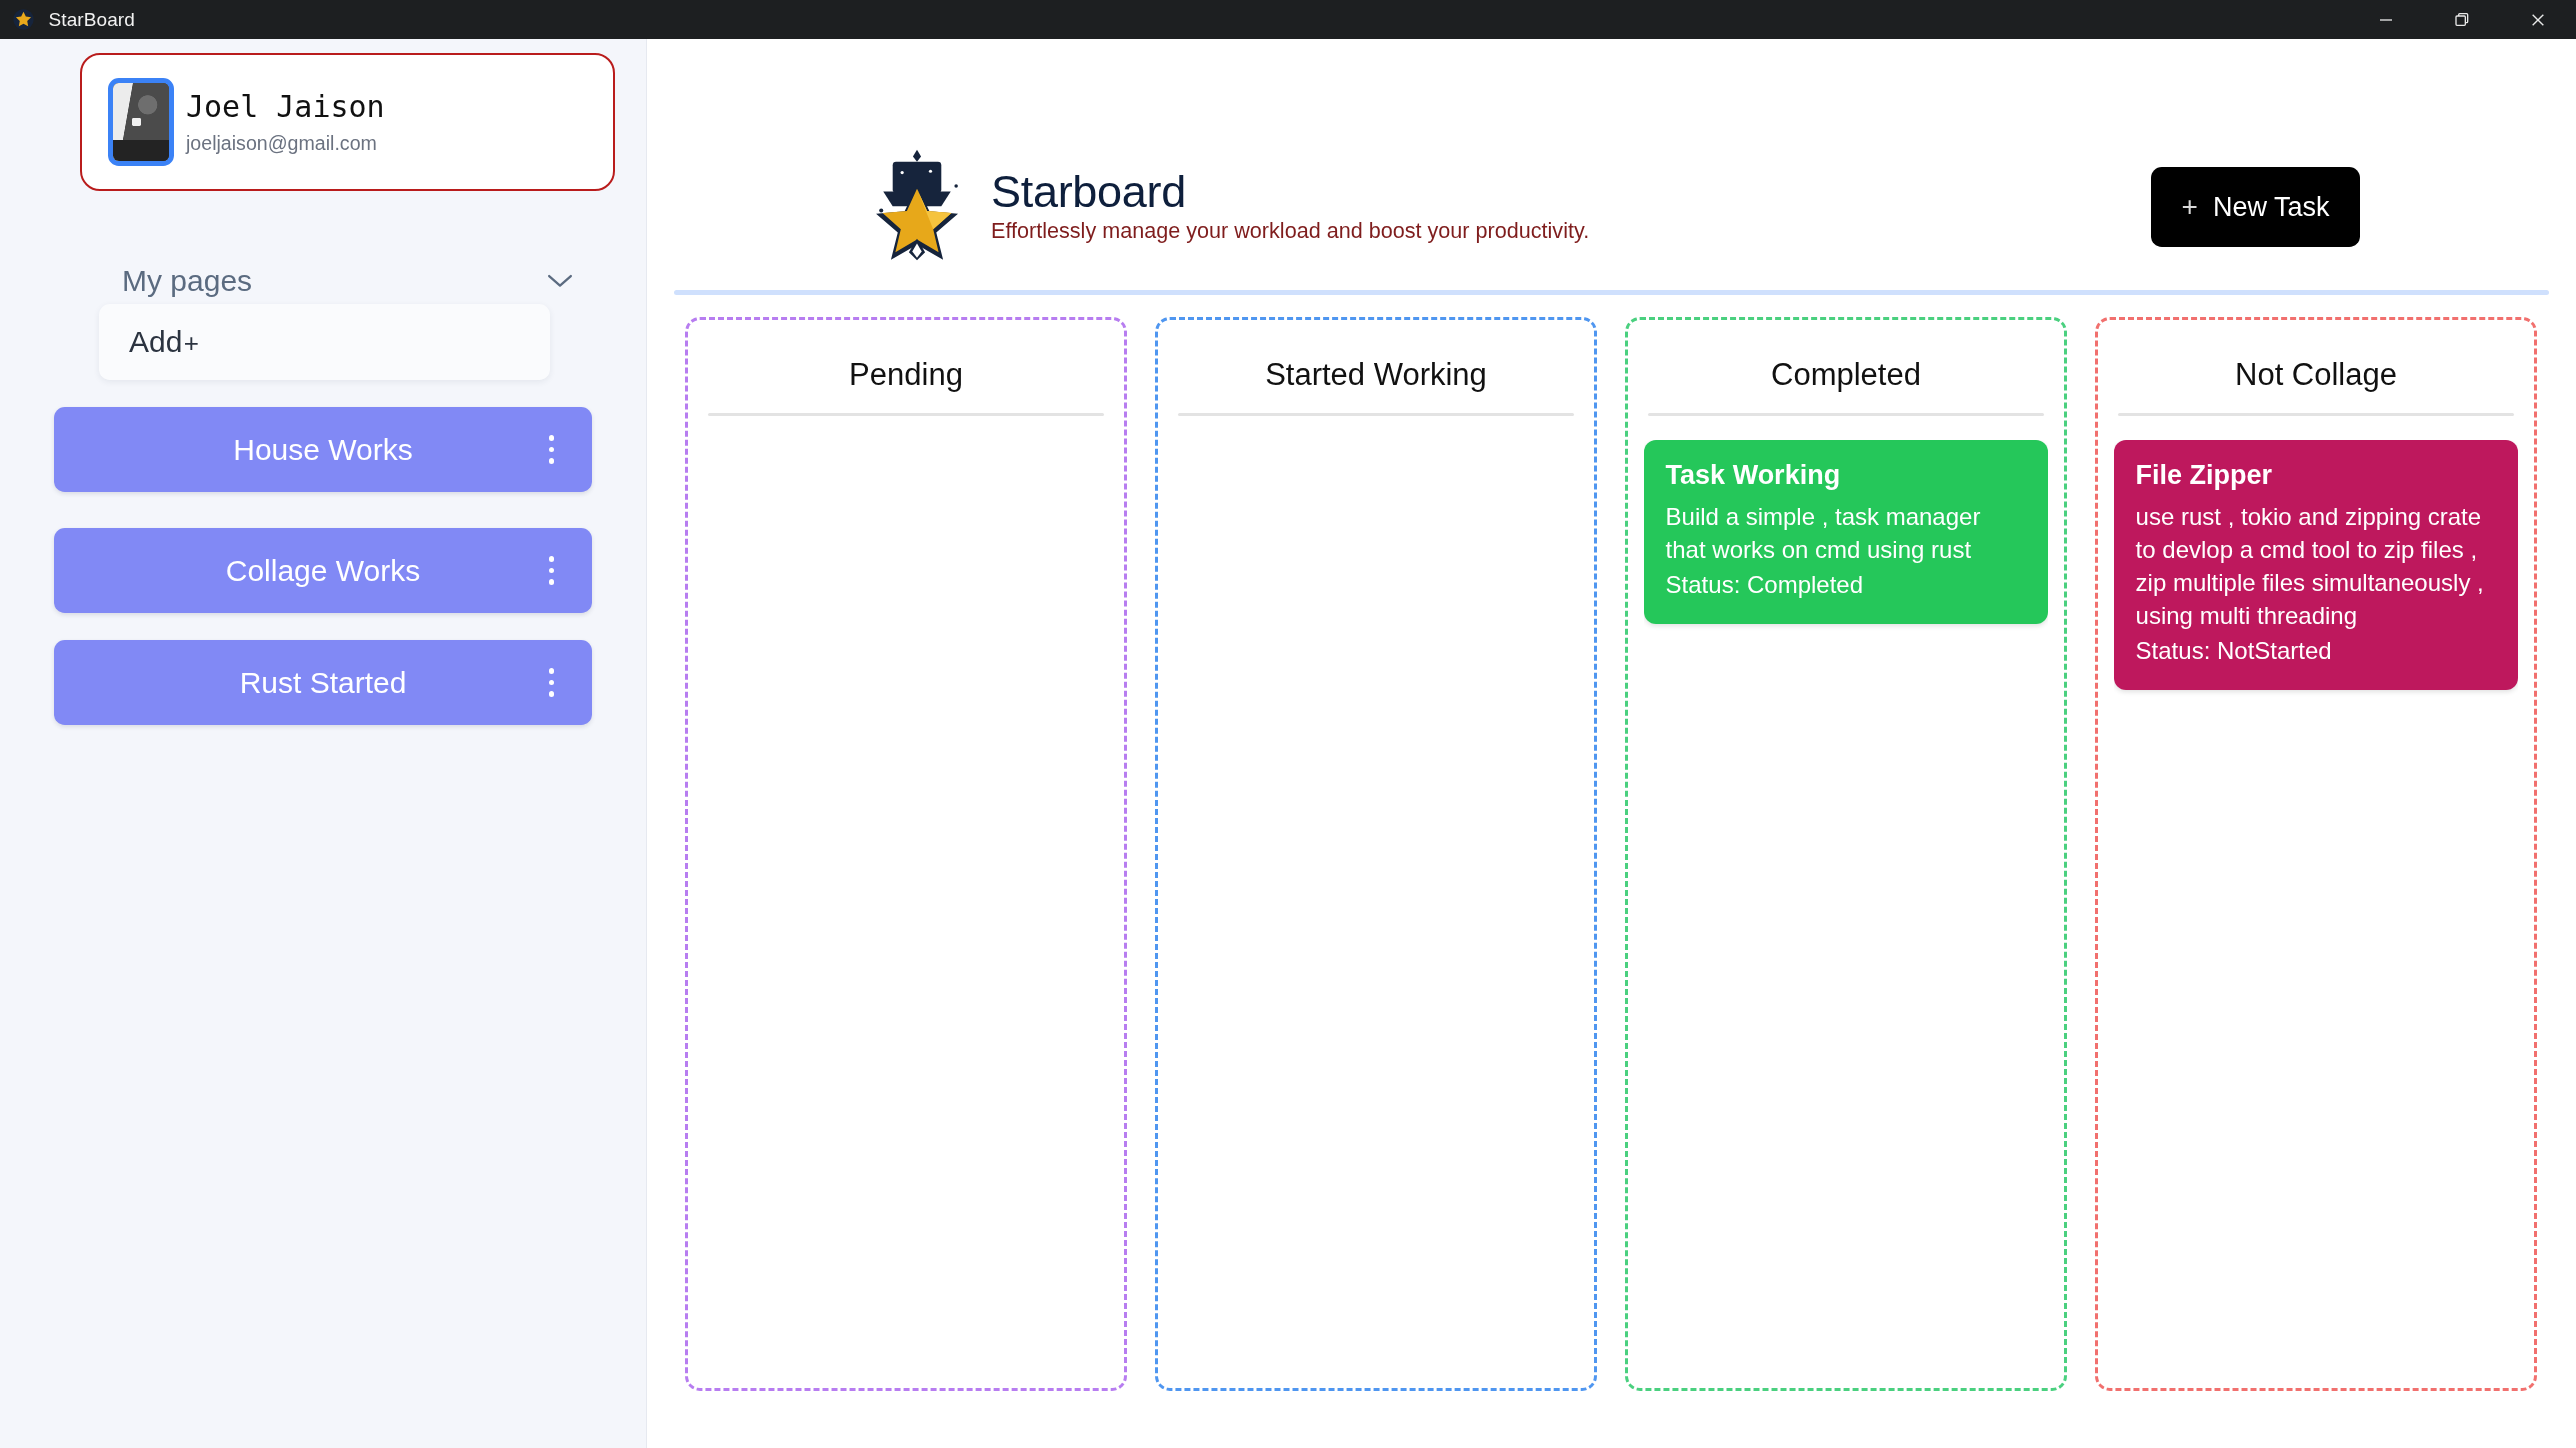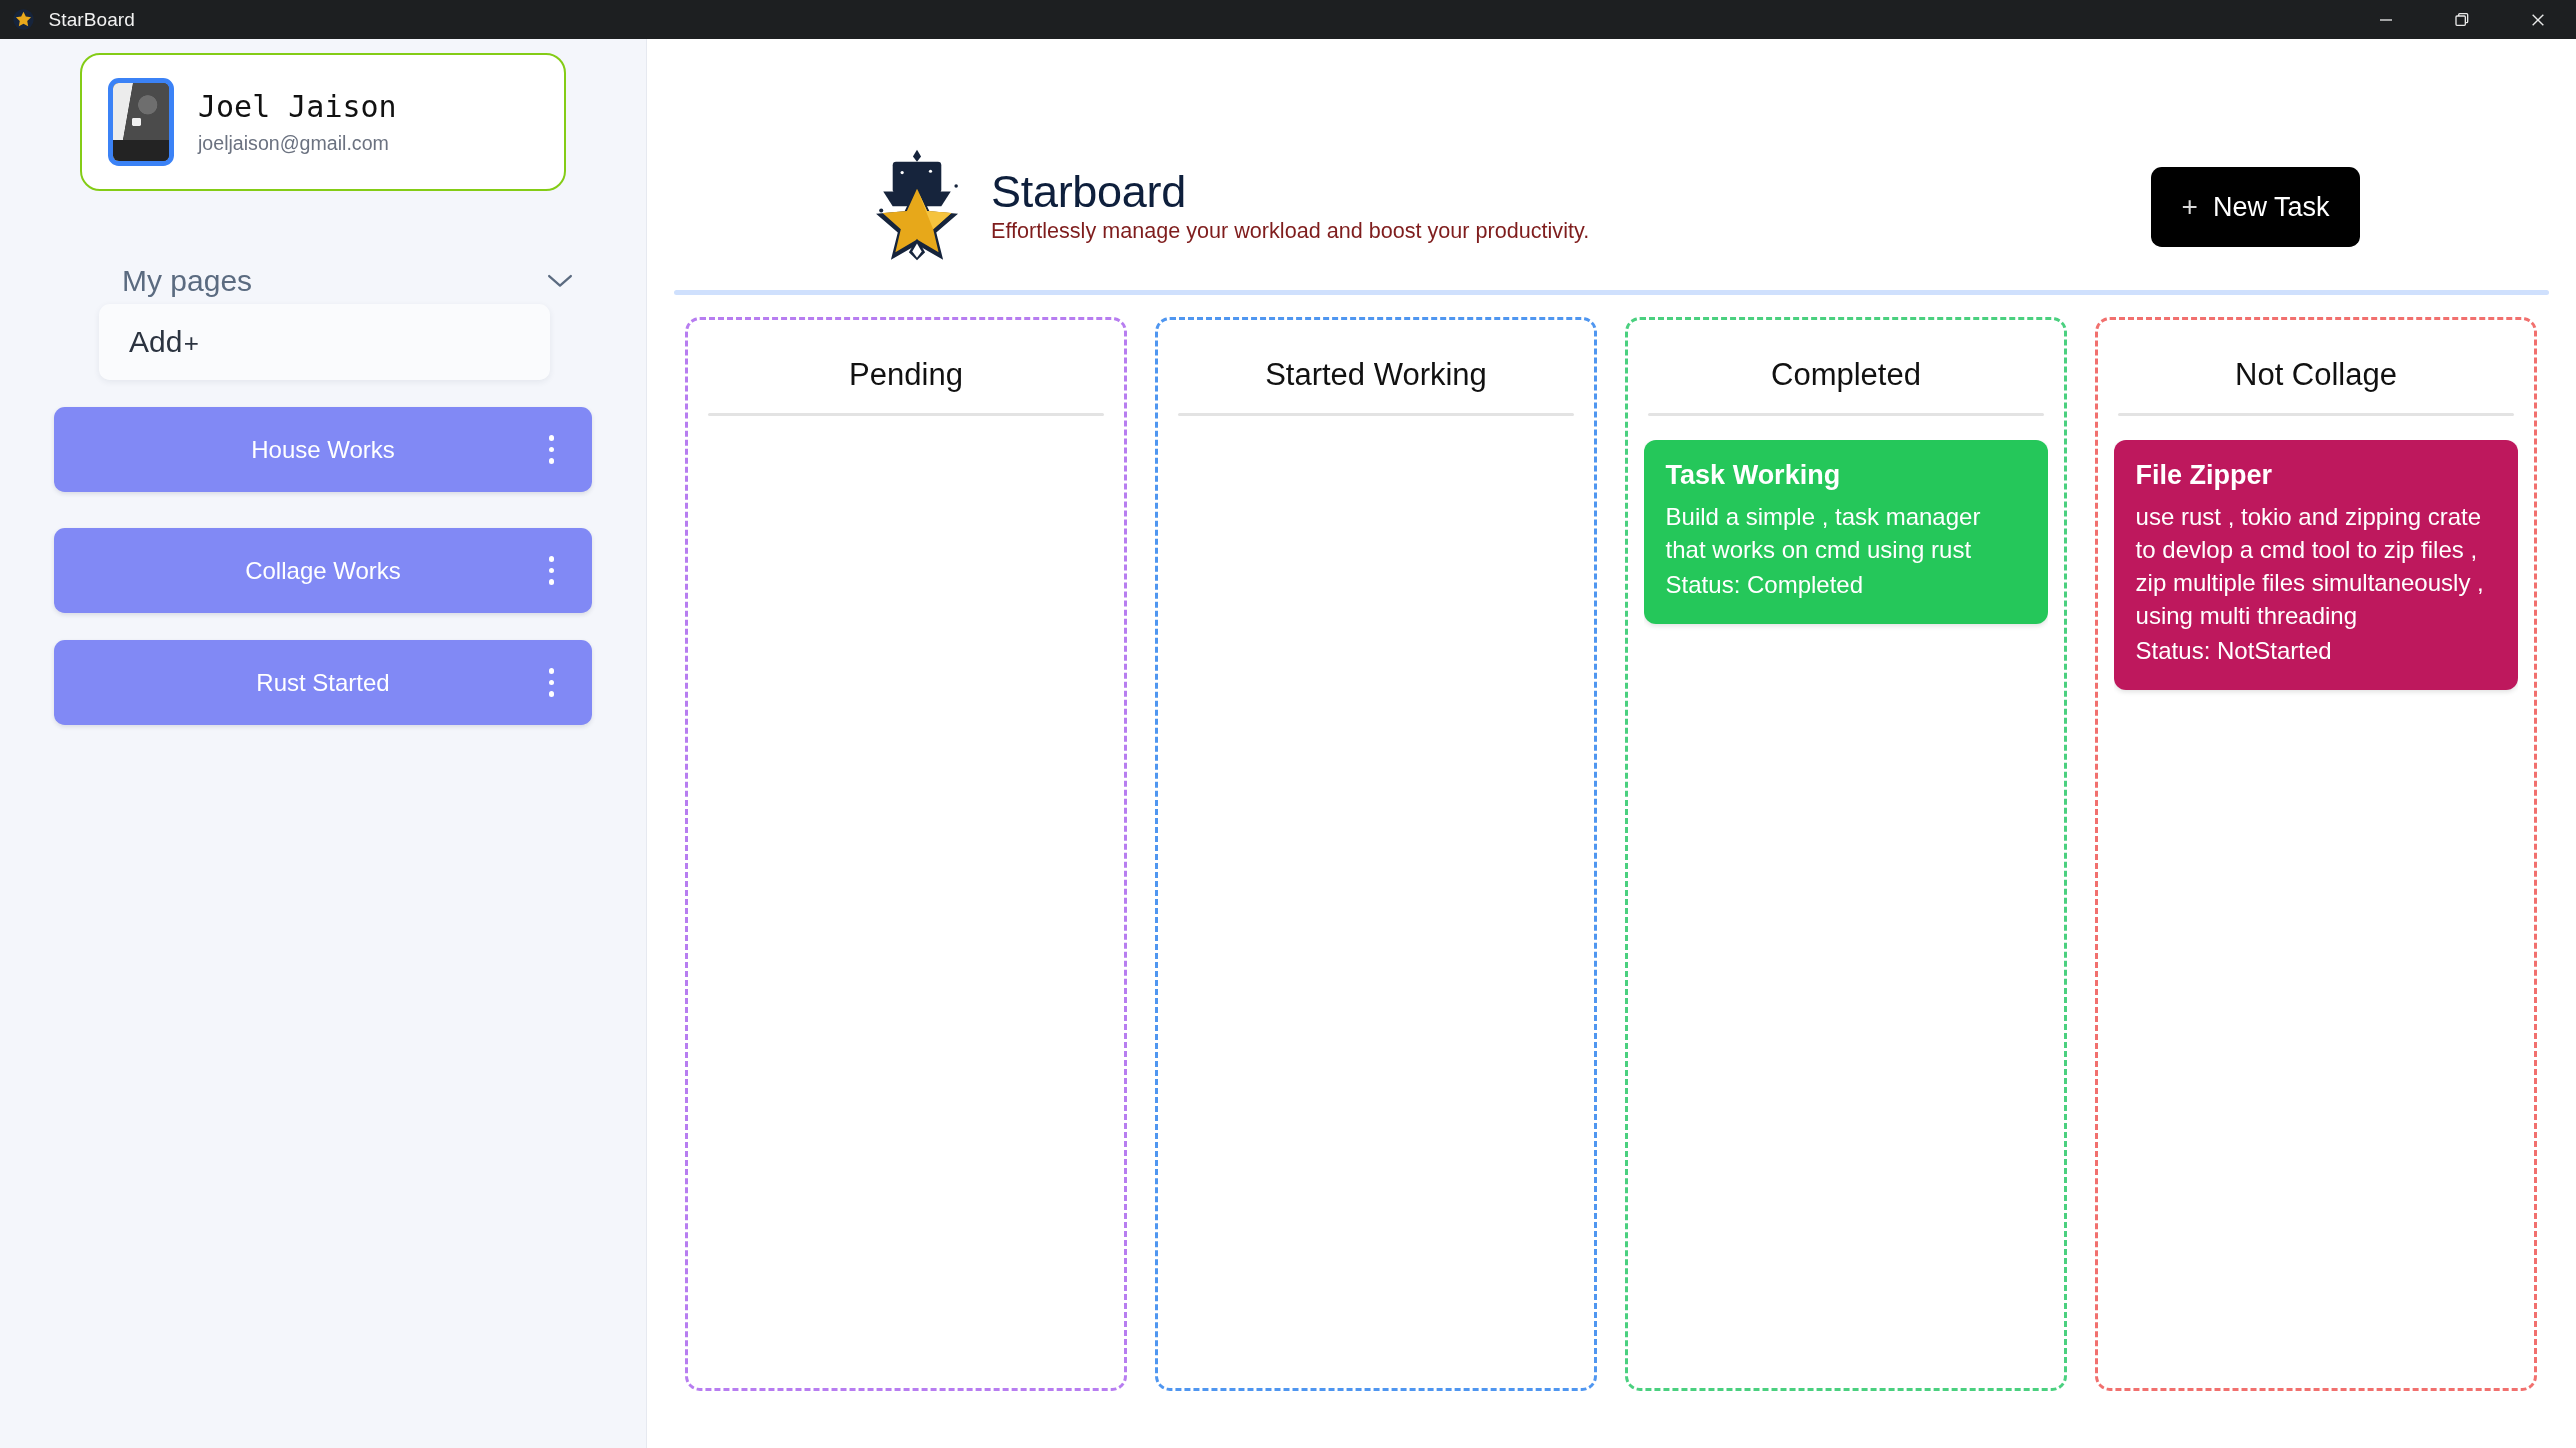--- a/index.html
+++ b/index.html
@@ -62,29 +62,29 @@
     background: #f4f6fb;
     border-right: 1.4px solid #e6e9f0;
     position: relative;
     flex: 0 0 647px;
   }
 
   .profile-card {
     position: absolute;
     top: 13.5px;
     left: 80px;
-    width: 486px;
+    width: 535px;
     height: 138px;
     background: #ffffff;
-    border: 2px solid #84cc16;
+    border: 2px solid #b91c1c;
     border-radius: 20px;
     display: flex;
     align-items: center;
     padding-left: 26px;
-    gap: 24px;
+    gap: 12px;
   }
   .avatar {
     width: 66px;
     height: 88px;
     border-radius: 10.8px;
     border: 5.4px solid #3b82f6;
     overflow: hidden;
     flex: 0 0 66px;
     background: #8a8a8a;
     position: relative;
@@ -180,21 +180,21 @@
     box-shadow: 0 2px 4.7px rgba(40,50,80,.13);
     display: flex;
     align-items: center;
     justify-content: space-between;
     padding: 0 34px 0 0;
     cursor: pointer;
     position: relative;
   }
   .page-btn-label {
     color: #ffffff;
-    font-size: 24px;
+    font-size: 30px;
     position: absolute;
     left: 50%;
     transform: translateX(-50%);
     white-space: nowrap;
   }
   .page-menu {
     margin-left: auto;
     width: 13.5px;
     height: 41px;
     display: flex;

